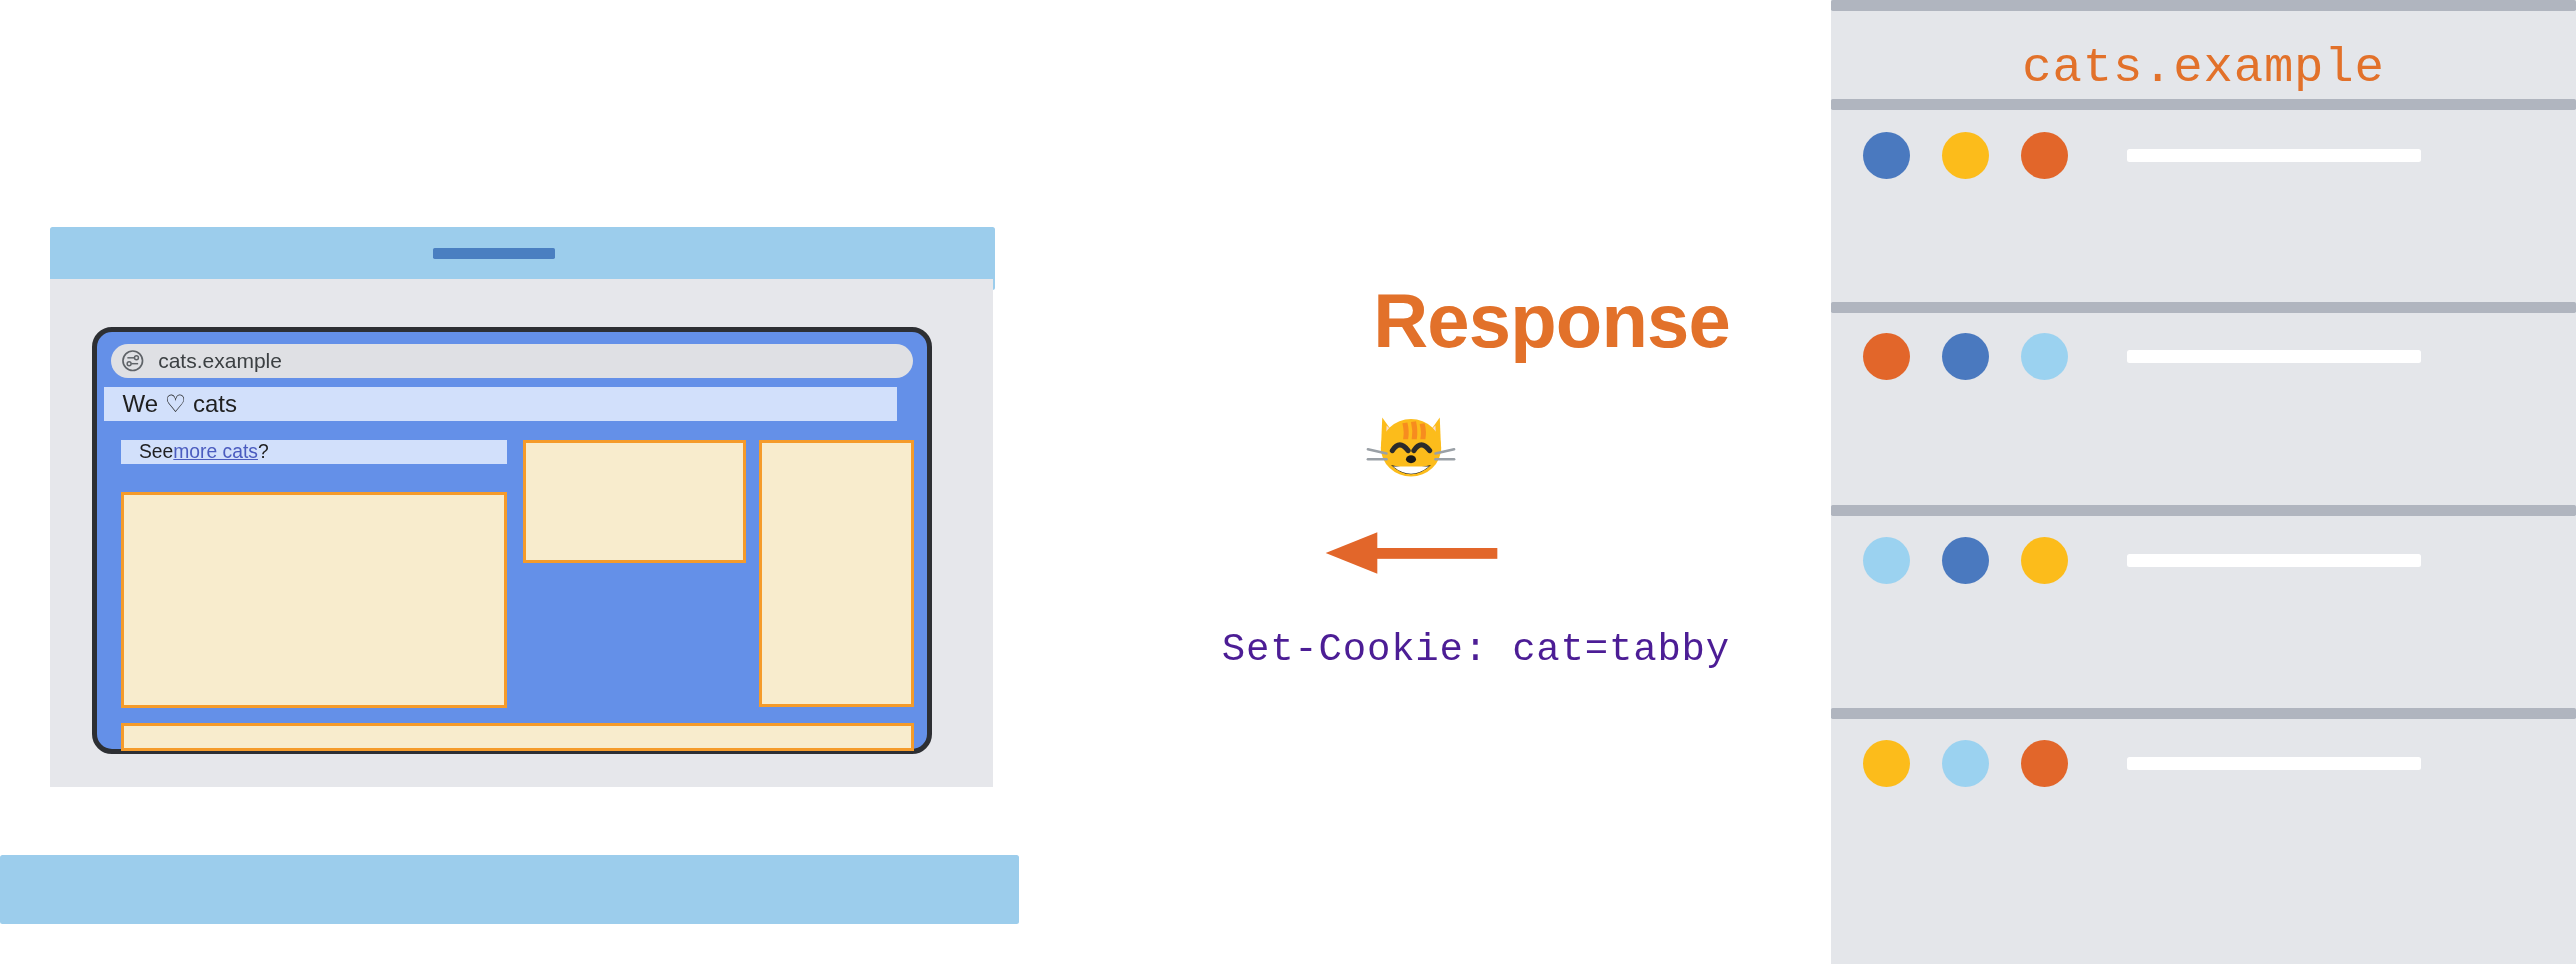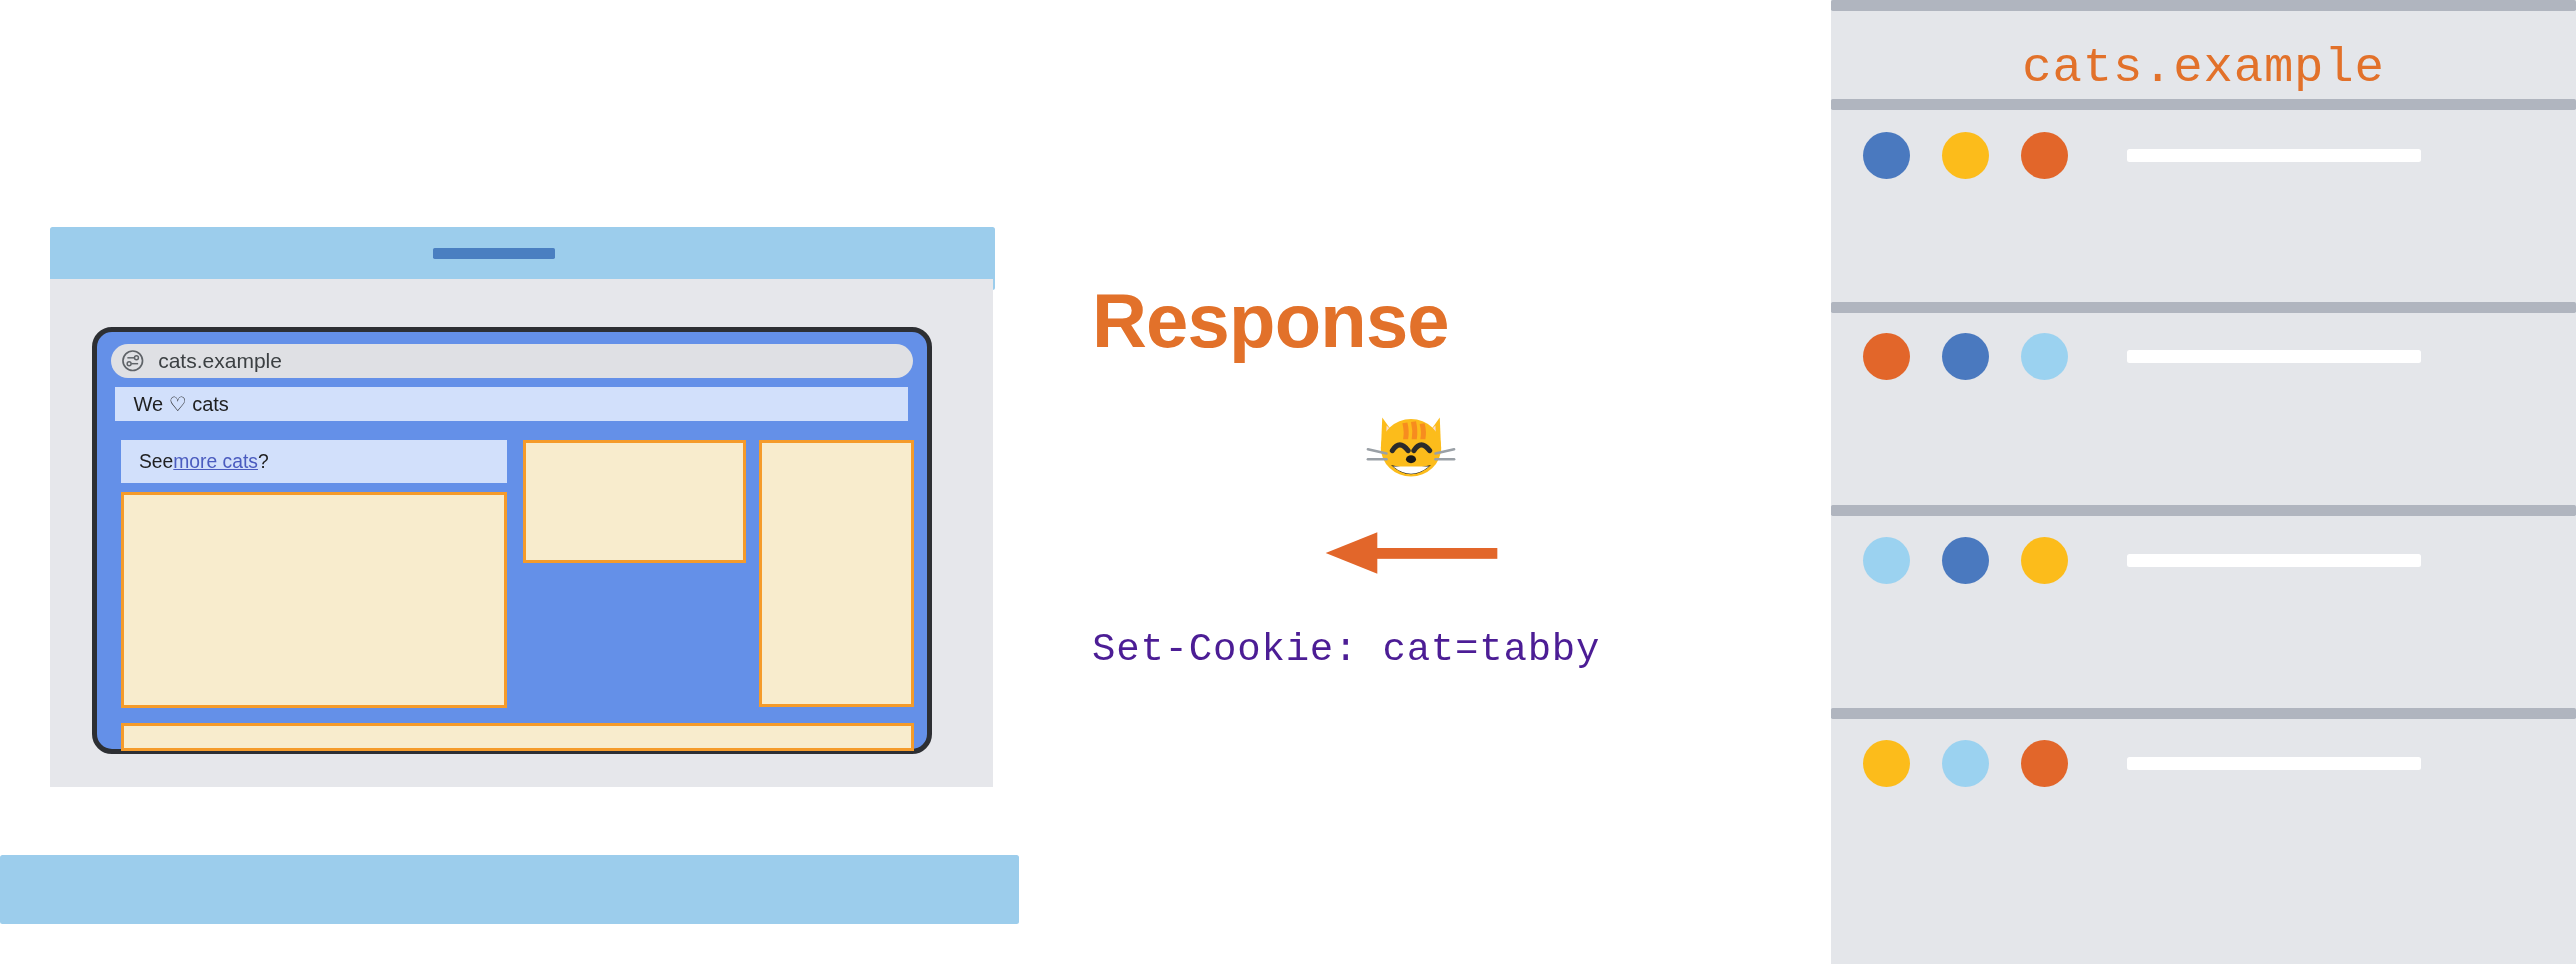--- a/index.html
+++ b/index.html
@@ -91,39 +91,39 @@
   }
   #browser-url-text {
     font-size: 21px;
     color: #3c4043;
     margin-left: 13.4px;
     font-family: "Liberation Sans", sans-serif;
   }
 
   #page-heading {
     position: absolute;
-    left: 18px;
+    left: 7px;
     top: 55px;
     width: 793px;
     height: 34px;
     background: #d2e0fb;
     display: flex;
     align-items: center;
     padding-left: 18.5px;
     box-sizing: border-box;
-    font-size: 20px;
+    font-size: 24px;
     color: #1f1f1f;
     text-align: right;
   }
   #page-link-line {
     position: absolute;
     left: 23.5px;
     top: 108px;
     width: 386px;
-    height: 43px;
+    height: 24px;
     background: #d2e0fb;
     display: flex;
     align-items: center;
     padding-left: 18.5px;
     box-sizing: border-box;
     font-size: 19.3px;
     color: #1f1f1f;
   }
   #page-link-line a {
     color: #4a5bbf;
@@ -142,21 +142,21 @@
   #content-box-side      { left: 662px; top: 108px; width: 155px; height: 267px; }
   #content-box-footer    { left: 23.5px;  top: 391px; width: 793px; height: 28px; }
 
   
   #response-section {
     position: absolute;
     left: 1092px;
     top: 277px;
     width: 638px;
     height: 571px;
-    text-align: left;
+    text-align: right;
   }
   #response-title {
     font-size: 76px;
     font-weight: bold;
     color: #e2712a;
     font-family: "Liberation Sans", sans-serif;
     letter-spacing: -0.8px;
   }
   #response-cat-emoji {
     margin-top: 32px;

